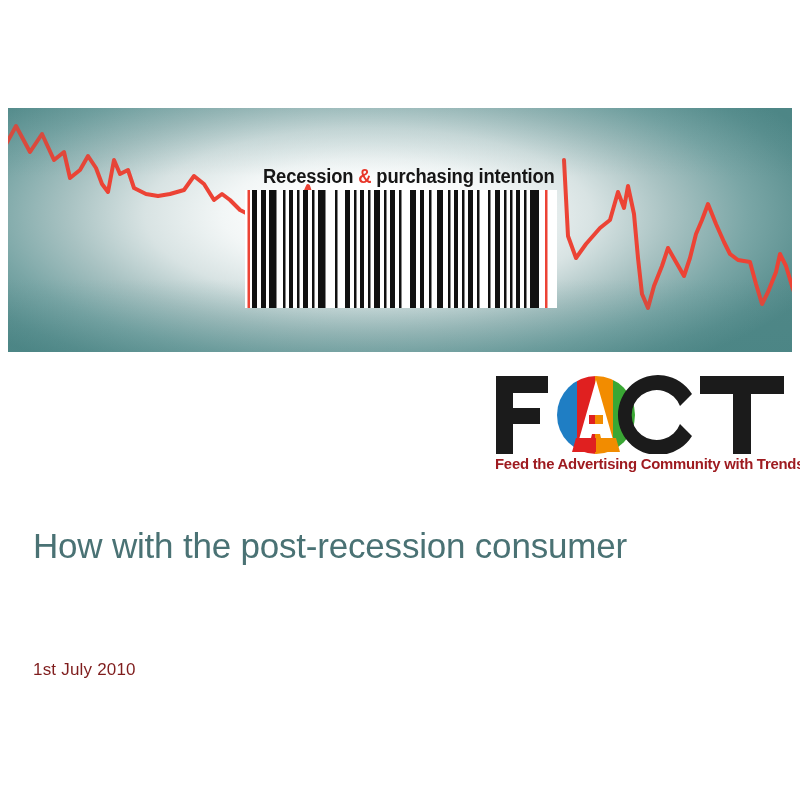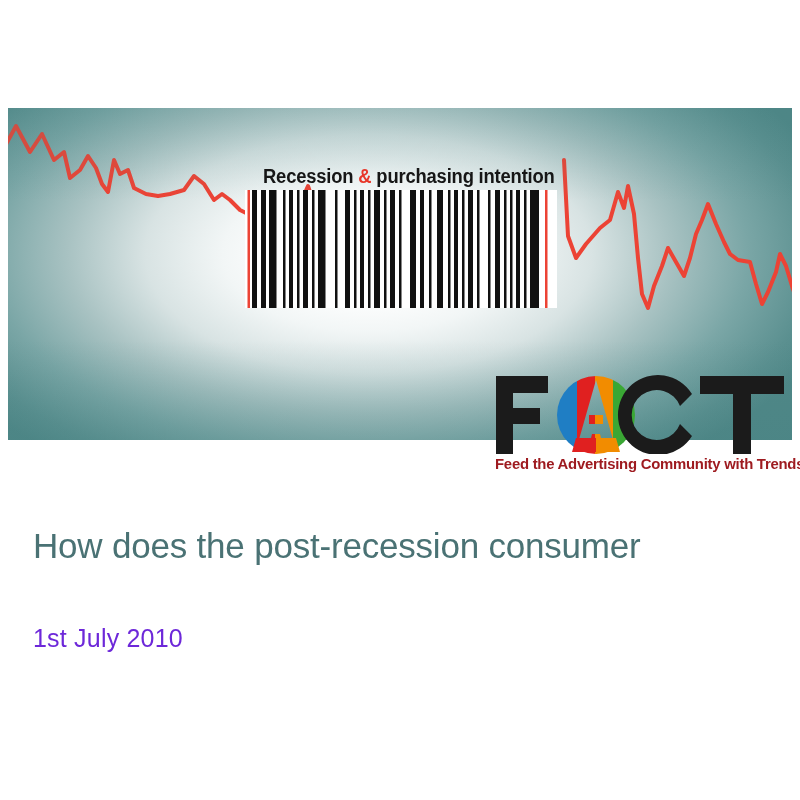--- a/index.html
+++ b/index.html
@@ -14,21 +14,21 @@
     overflow: hidden;
     font-family: "Liberation Sans", sans-serif;
   }
 
   
   #banner {
     position: absolute;
     left: 8px;
     top: 108px;
     width: 784px;
-    height: 332px;
+    height: 244px;
     overflow: hidden;
     background:
       radial-gradient(ellipse 62% 78% at 46% 44%,
         #ffffff 0%,
         #ffffff 16%,
         #f2f6f6 30%,
         #d8e3e3 46%,
         #a8c2c2 62%,
         #7aa6a6 78%,
         #5b9090 92%,
@@ -120,24 +120,24 @@
     width: 730px;
     font-family: "Liberation Sans", sans-serif;
     font-size: 35px;
     line-height: 1.38;
     color: #4a7274;
     letter-spacing: -0.2px;
   }
   #subtitle {
     position: absolute;
     left: 33px;
-    top: 624px;
-    font-family: "Liberation Sans", sans-serif;
-    font-size: 25px;
-    color: #6d28d9;
+    top: 660px;
+    font-family: "Liberation Sans", sans-serif;
+    font-size: 17px;
+    color: #7f1d1d;
     letter-spacing: 0.2px;
   }
 </style>
 </head>
 <body>
 
 <div id="banner">
 
   <svg id="chart-svg" viewBox="0 0 784 262" preserveAspectRatio="none" aria-hidden="true">
 
@@ -238,16 +238,16 @@
     <g fill="#1b1b1b">
       <rect x="208" y="4" width="84" height="18"></rect>
       <rect x="241" y="4" width="18" height="78"></rect>
     </g>
   </svg>
 
   <div id="logo-tagline">Feed the Advertising Community with Trends</div>
 </div>
 
 <div id="title">
-  <div>How does the post-recession consumer</div>
+  <div>How with the post-recession consumer</div>
 </div>
 
 <div id="subtitle">1st July 2010</div>
 
 </body></html>

